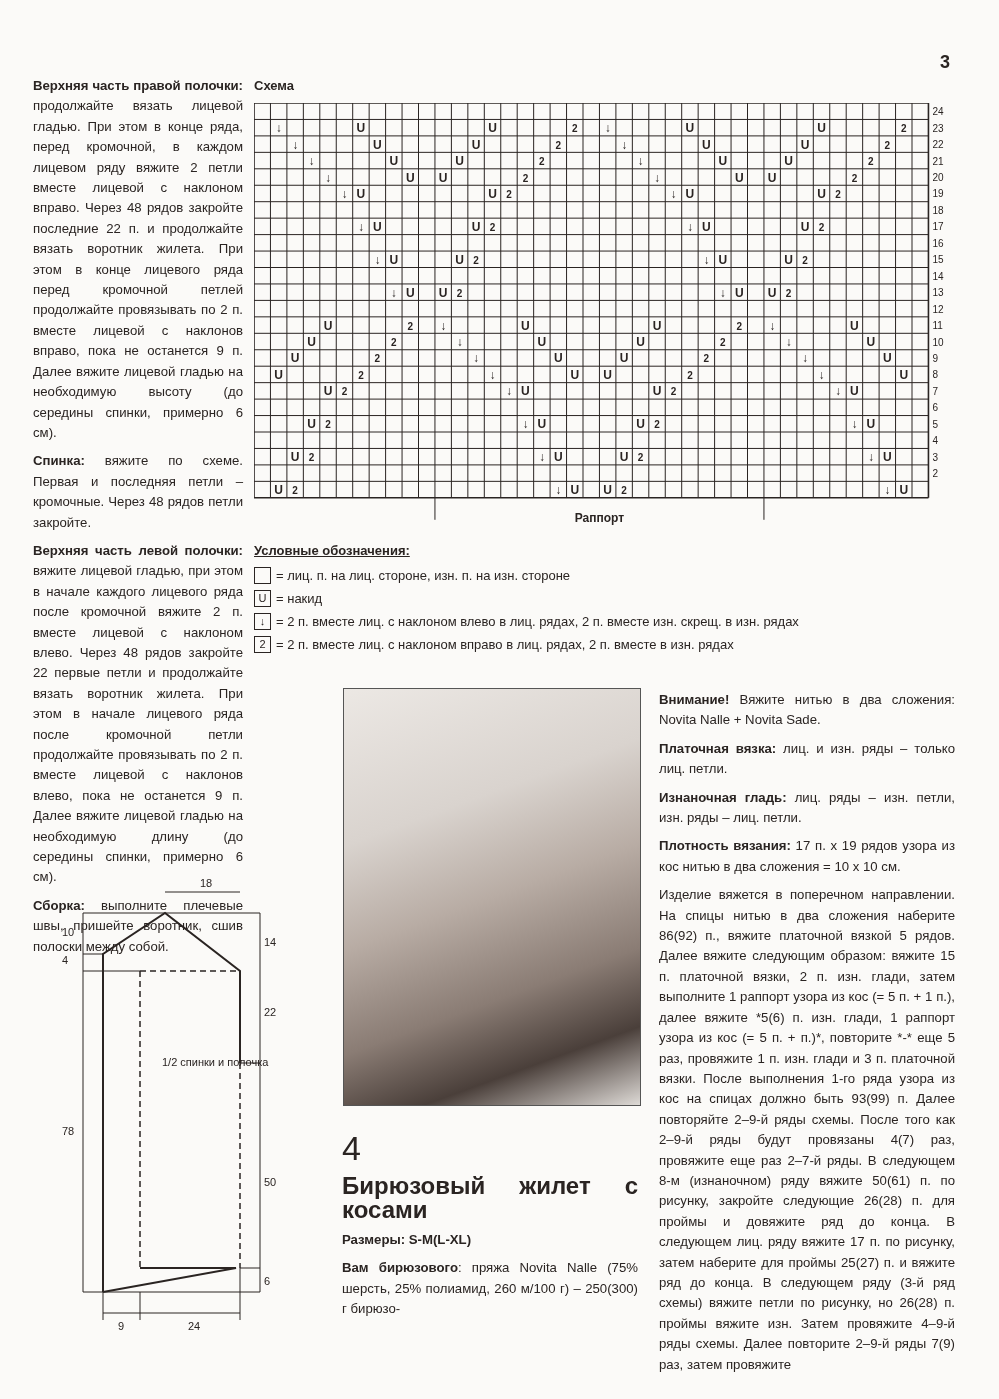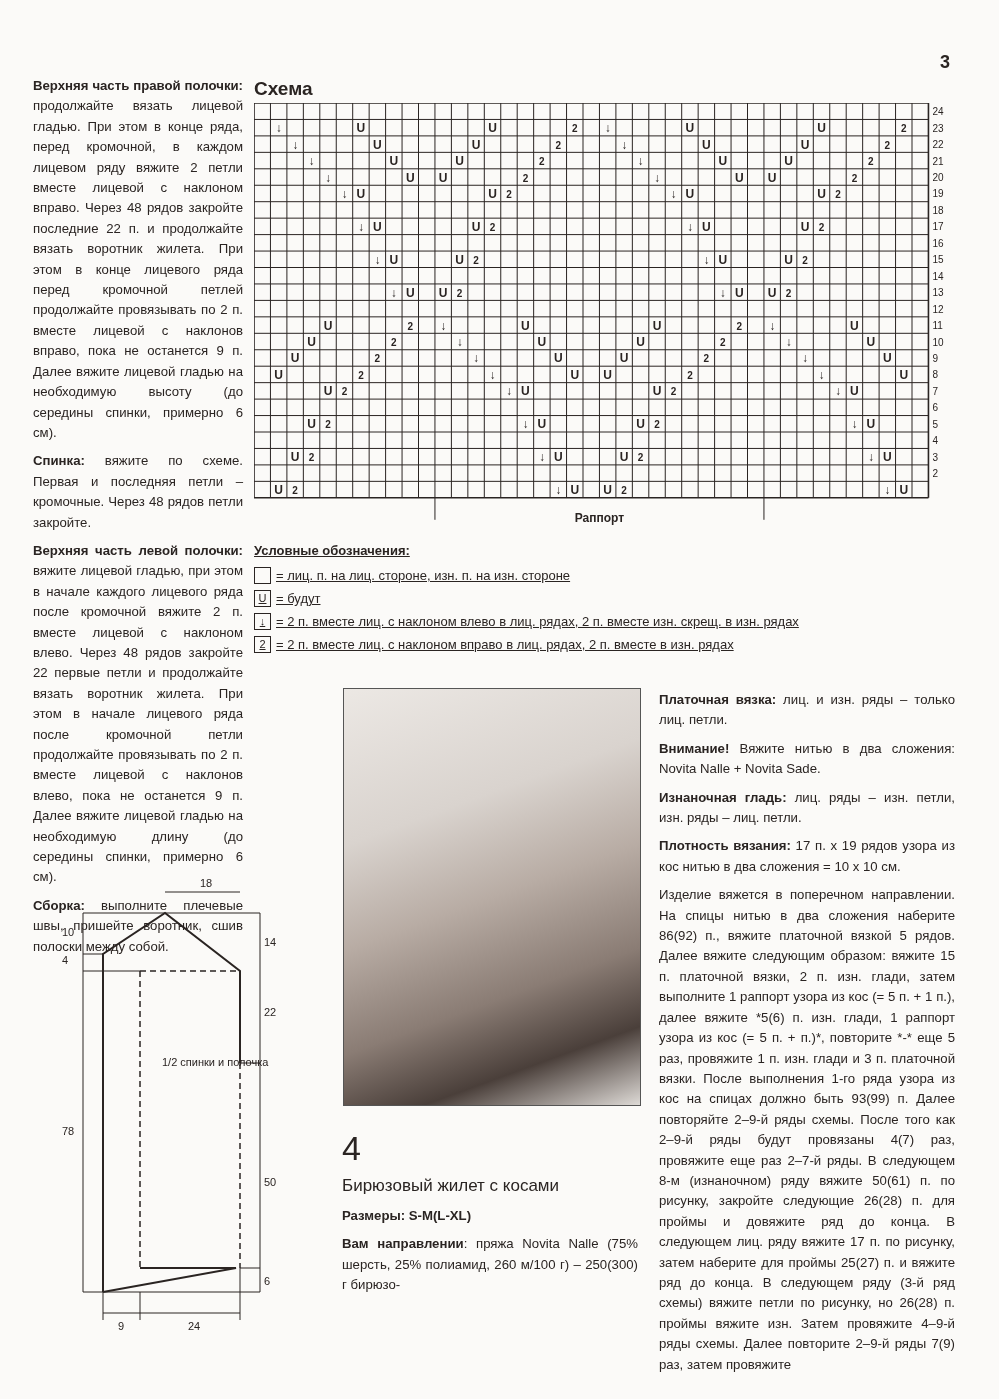--- a/index.html
+++ b/index.html
@@ -6,26 +6,26 @@
   body { width:999px; height:1399px; background:#fbfaf8; position:relative; overflow:hidden;
          font-family:"Liberation Sans", "DejaVu Sans", sans-serif; color:#2a2422; }
   .page-num { position:absolute; left:940px; top:52px; font-weight:bold; font-size:18px; }
   .col { position:absolute; font-size:13.2px; line-height:20.4px; text-align:justify; }
   .col p { margin:0 0 8px 0; }
   .col b { font-weight:bold; }
   #left-col { left:33px; top:76px; width:210px; }
   #right-col { left:659px; top:690px; width:296px; }
   #bottom-mid { left:342px; top:1130px; width:296px; }
   .bignum { font-size:34px; line-height:36px; font-weight:normal; margin:0 0 10px 0; }
-  .title { font-size:17px; font-weight:normal; line-height:24px; margin:0 0 4px 0; }
-  .chart-title { position:absolute; left:254px; top:78px; font-weight:bold; font-size:19px; }
+  .title { font-size:24px; font-weight:bold; line-height:24px; margin:0 0 4px 0; }
+  .chart-title { position:absolute; left:254px; top:78px; font-weight:bold; font-size:13px; }
   #chart { position:absolute; left:254px; top:103px; }
   .legend { position:absolute; left:254px; top:543px; font-size:13px; }
   .legend .lh { font-weight:bold; margin-bottom:6px;text-decoration:underline; }
-  .legend .row { display:flex; align-items:center; height:23px;text-decoration:underline; }
+  .legend .row { display:flex; align-items:center; height:23px; }
   .legend .box { width:15px; height:15px; border:1.5px solid #2a2422; margin-right:5px; display:flex; align-items:center; justify-content:center; font-size:11px; line-height:11px; }
   .photo { position:absolute; left:343px; top:688px; width:296px; height:416px; border:1px solid #555;
            background:linear-gradient(160deg,#ece8e4 0%,#d9d3ce 30%,#b8aca4 50%,#8a7c74 70%,#4a3f3a 85%,#dedad6 100%); }
   #schematic { position:absolute; left:40px; top:870px; }
 </style>
 </head>
 <body>
 
 <div class="page-num">3</div>
 
@@ -263,21 +263,21 @@
   </svg>
 
 <div class="legend">
   <div class="lh">Условные обозначения:</div>
   <div class="row">
       <span class="box"></span>
       <span>= лиц. п. на лиц. стороне, изн. п. на изн. стороне</span>
     </div>
   <div class="row">
       <span class="box">U</span>
-      <span>= будут</span>
+      <span>= накид</span>
     </div>
   <div class="row">
       <span class="box">↓</span>
       <span>= 2 п. вместе лиц. с наклоном влево в лиц. рядах, 2 п. вместе изн. скрещ. в изн. рядах</span>
     </div>
   <div class="row">
       <span class="box">2</span>
       <span>= 2 п. вместе лиц. с наклоном вправо в лиц. рядах, 2 п. вместе в изн. рядах</span>
     </div>
 </div>
@@ -321,22 +321,22 @@
     <text x="122" y="196">1/2 спинки и полочка</text>
   </g>
 </svg>
 
 <div class="photo"></div>
 
 <div class="col" id="bottom-mid">
   <p class="bignum">4</p>
   <p class="title">Бирюзовый жилет с косами</p>
   <p><b>Размеры: S-M(L-XL)</b></p>
-  <p><b>Вам направлении</b><span>: пряжа Novita Nalle (75% шерсть, 25% полиамид, 260 м/100 г) – 250(300) г бирюзо-</span></p>
+  <p><b>Вам бирюзового</b><span>: пряжа Novita Nalle (75% шерсть, 25% полиамид, 260 м/100 г) – 250(300) г бирюзо-</span></p>
 </div>
 
 <div class="col" id="right-col">
+  <p><b>Внимание!</b><span> Вяжите нитью в два сложения: Novita Nalle + Novita Sade.</span></p>
   <p><b>Платочная вязка:</b><span> лиц. и изн. ряды – только лиц. петли.</span></p>
-  <p><b>Внимание!</b><span> Вяжите нитью в два сложения: Novita Nalle + Novita Sade.</span></p>
   <p><b>Изнаночная гладь:</b><span> лиц. ряды – изн. петли, изн. ряды – лиц. петли.</span></p>
   <p><b>Плотность вязания:</b><span> 17 п. х 19 рядов узора из кос нитью в два сложения = 10 х 10 см.</span></p>
   <p><span>Изделие вяжется в поперечном направлении. На спицы нитью в два сложения наберите 86(92) п., вяжите платочной вязкой 5 рядов. Далее вяжите следующим образом: вяжите 15 п. платочной вязки, 2 п. изн. глади, затем выполните 1 раппорт узора из кос (= 5 п. + 1 п.), далее вяжите *5(6) п. изн. глади, 1 раппорт узора из кос (= 5 п. + п.)*, повторите *-* еще 5 раз, провяжите 1 п. изн. глади и 3 п. платочной вязки. После выполнения 1-го ряда узора из кос на спицах должно быть 93(99) п. Далее повторяйте 2–9-й ряды схемы. После того как 2–9-й ряды будут провязаны 4(7) раз, провяжите еще раз 2–7-й ряды. В следующем 8-м (изнаночном) ряду вяжите 50(61) п. по рисунку, закройте следующие 26(28) п. для проймы и довяжите ряд до конца. В следующем лиц. ряду вяжите 17 п. по рисунку, затем наберите для проймы 25(27) п. и вяжите ряд до конца. В следующем ряду (3-й ряд схемы) вяжите петли по рисунку, но 26(28) п. проймы вяжите изн. Затем провяжите 4–9-й ряды схемы. Далее повторите 2–9-й ряды 7(9) раз, затем провяжите</span></p>
 </div>
 
 </body></html>

